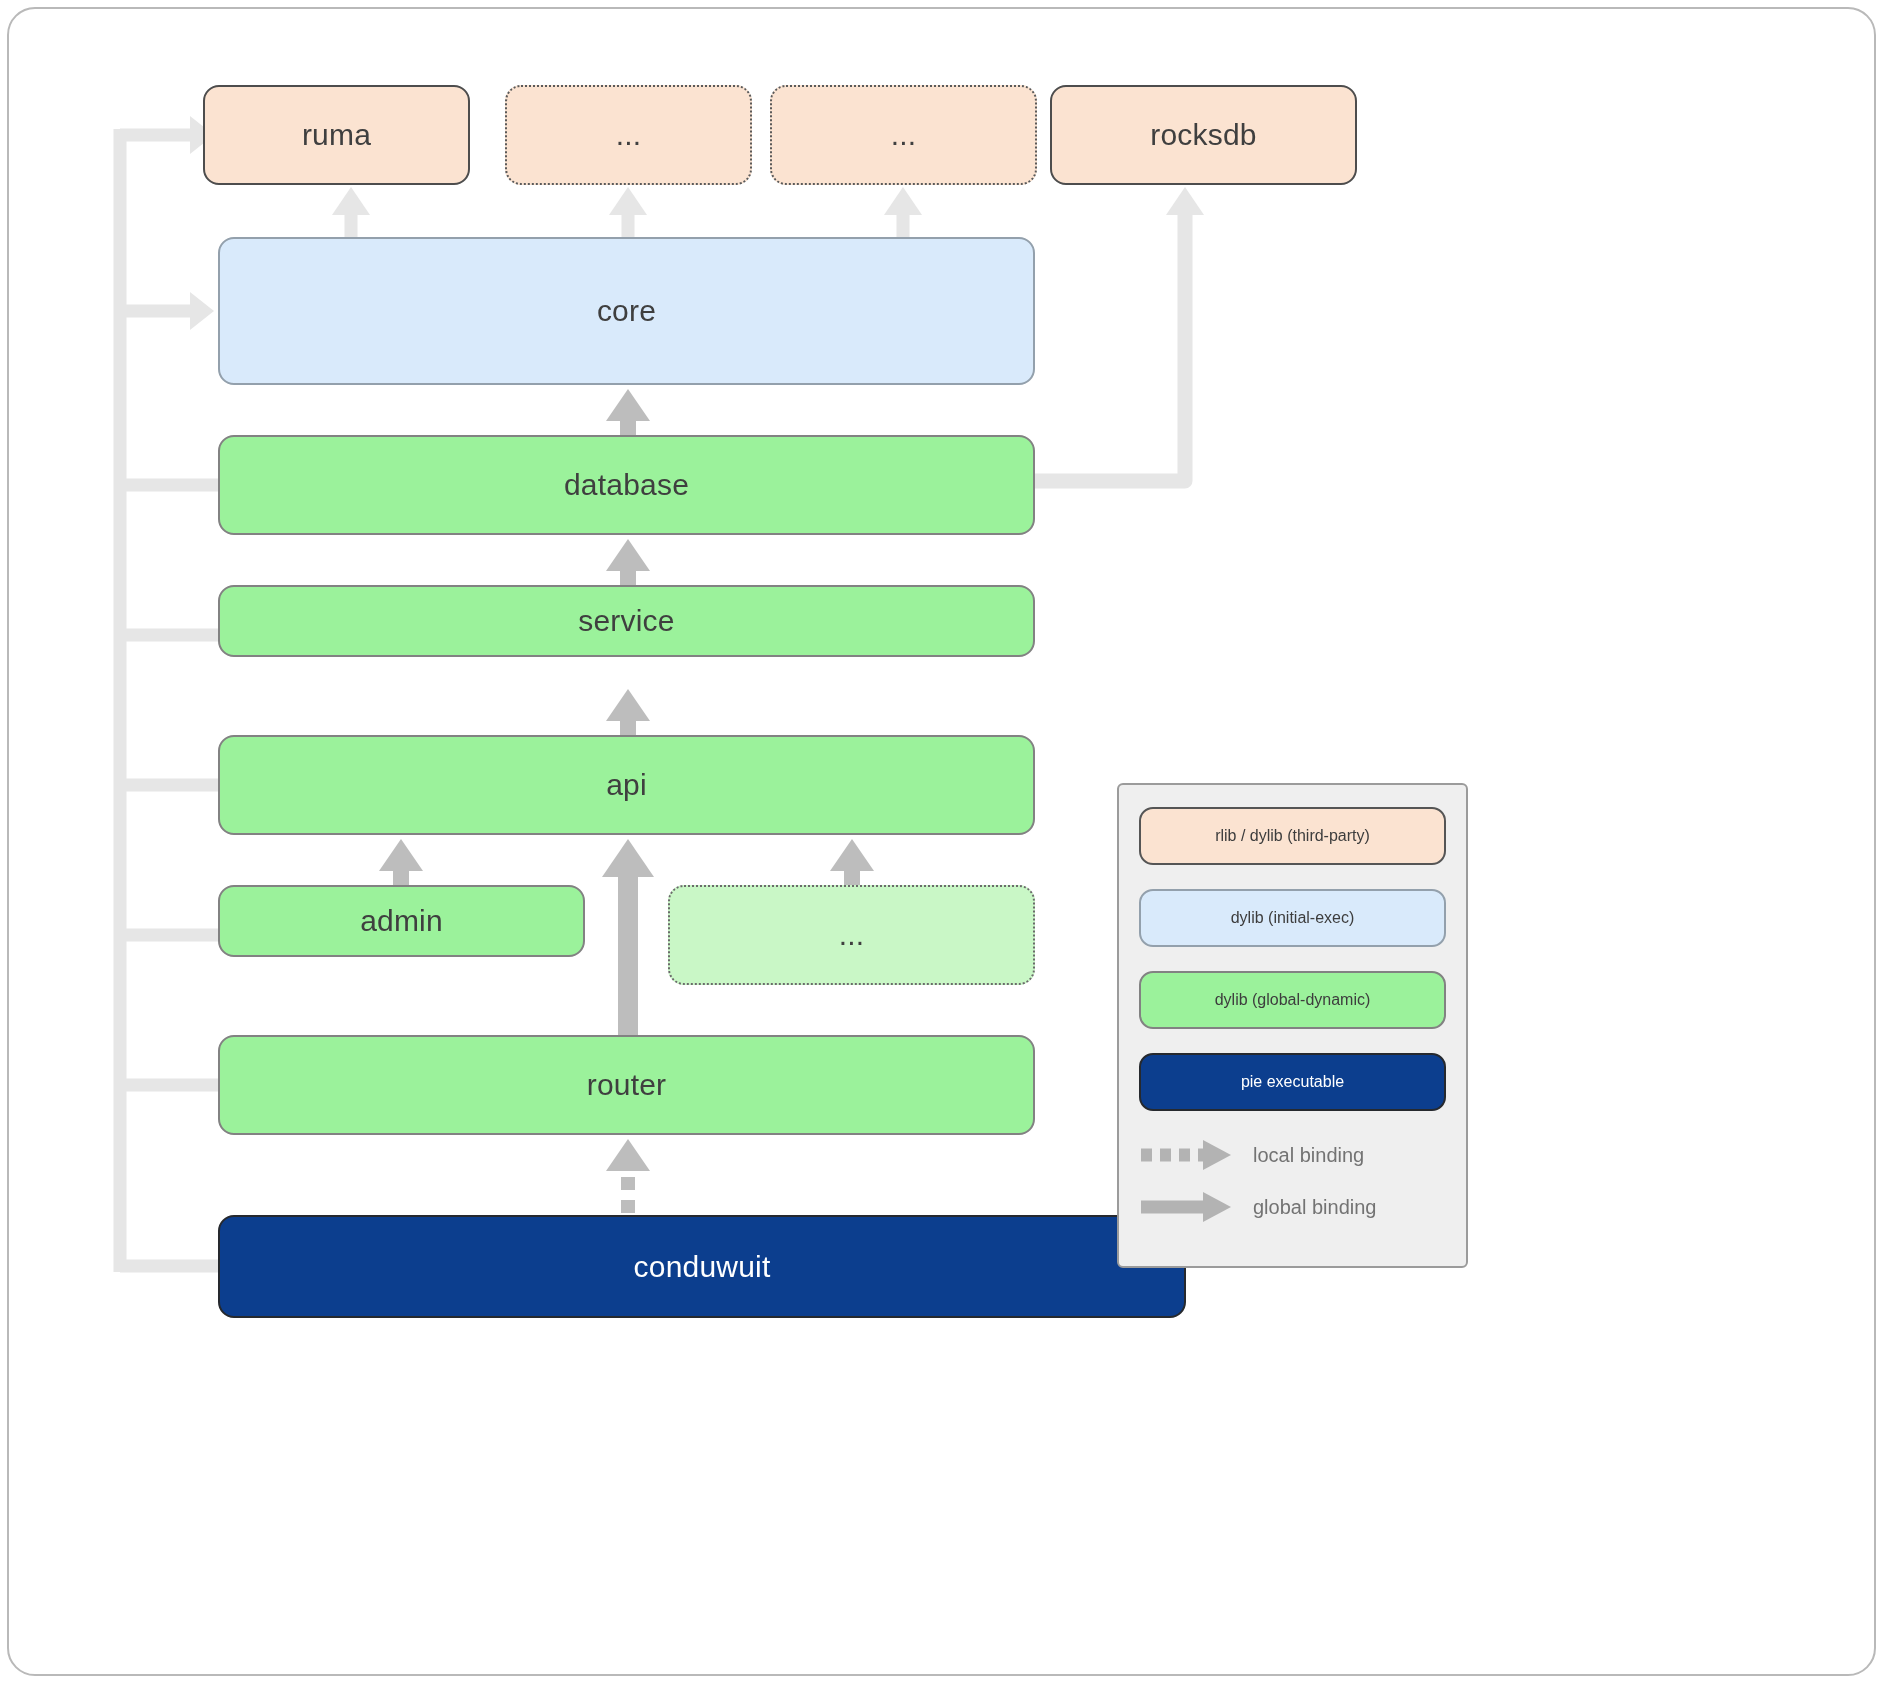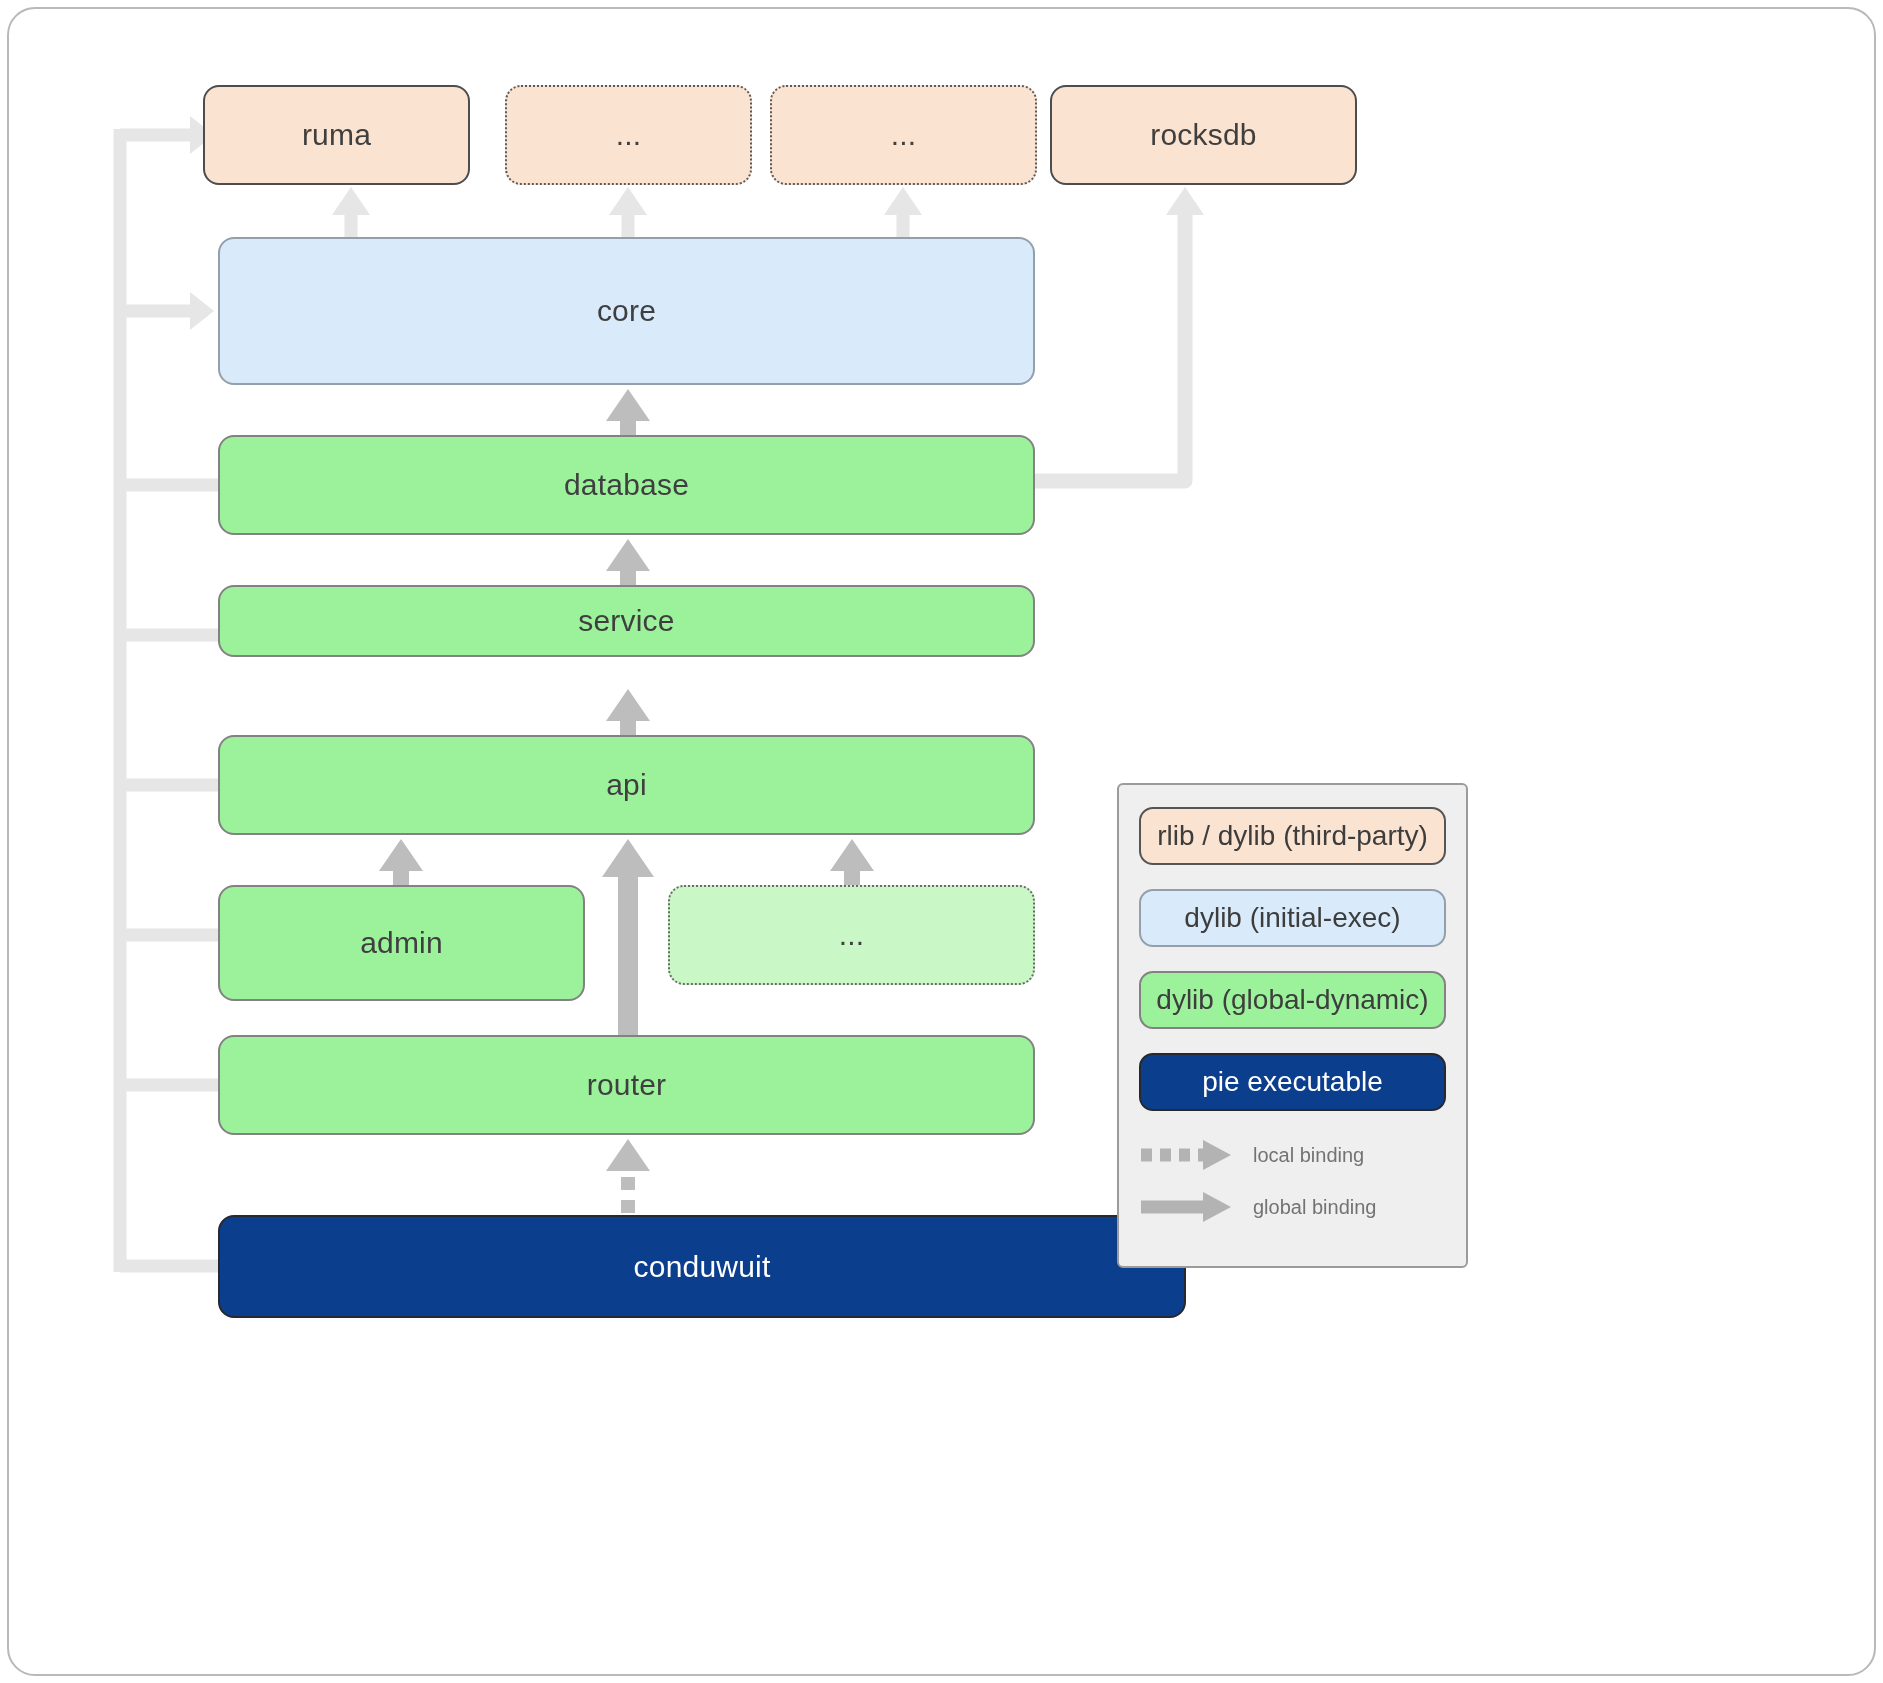--- a/index.html
+++ b/index.html
@@ -46,21 +46,21 @@
     border:2px solid #9b9b9b;
     border-radius:6px;
     box-sizing:border-box;
     z-index:2;
     padding:22px 20px 0 20px;
   }
   .legend .swatch {
     width:100%; height:58px;
     border-radius:14px;
     display:flex; align-items:center; justify-content:center;
-    font-size:28px; color:#3d3d3d;
+    font-size:16px; color:#3d3d3d;
     box-sizing:border-box;
     margin-bottom:24px;
   }
   .legend .swatch.peach { border:2px solid #555555; }
   .legend .swatch.blue  { border:2px solid #93a0ac; }
   .legend .swatch.green { border:2px solid #828282; }
   .legend .swatch.navy  { border:2px solid #26292e; color:#ffffff; }
 
   .legend .binding-row {
     display:flex; align-items:center;
@@ -146,21 +146,21 @@
   <div class="node peach" style="left:1050px; top:85px; width:307px; height:100px;">rocksdb</div>
 
   <div class="node blue" style="left:218px; top:237px; width:817px; height:148px;">core</div>
 
   <div class="node green" style="left:218px; top:435px; width:817px; height:100px;">database</div>
 
   <div class="node green" style="left:218px; top:585px; width:817px; height:72px;">service</div>
 
   <div class="node green" style="left:218px; top:735px; width:817px; height:100px;">api</div>
 
-  <div class="node green" style="left:218px; top:885px; width:367px; height:116px;">admin</div>
+  <div class="node green" style="left:218px; top:885px; width:367px; height:72px;">admin</div>
 
   <div class="node green-light" style="left:668px; top:885px; width:367px; height:100px;">...</div>
 
   <div class="node green" style="left:218px; top:1035px; width:817px; height:100px;">router</div>
 
   <div class="node navy" style="left:218px; top:1215px; width:968px; height:103px;">conduwuit</div>
 
   <div class="legend">
     <div class="swatch peach" style="background:#fbe3d1;">rlib / dylib (third-party)</div>
     <div class="swatch blue" style="background:#d9eafb;">dylib (initial-exec)</div>

